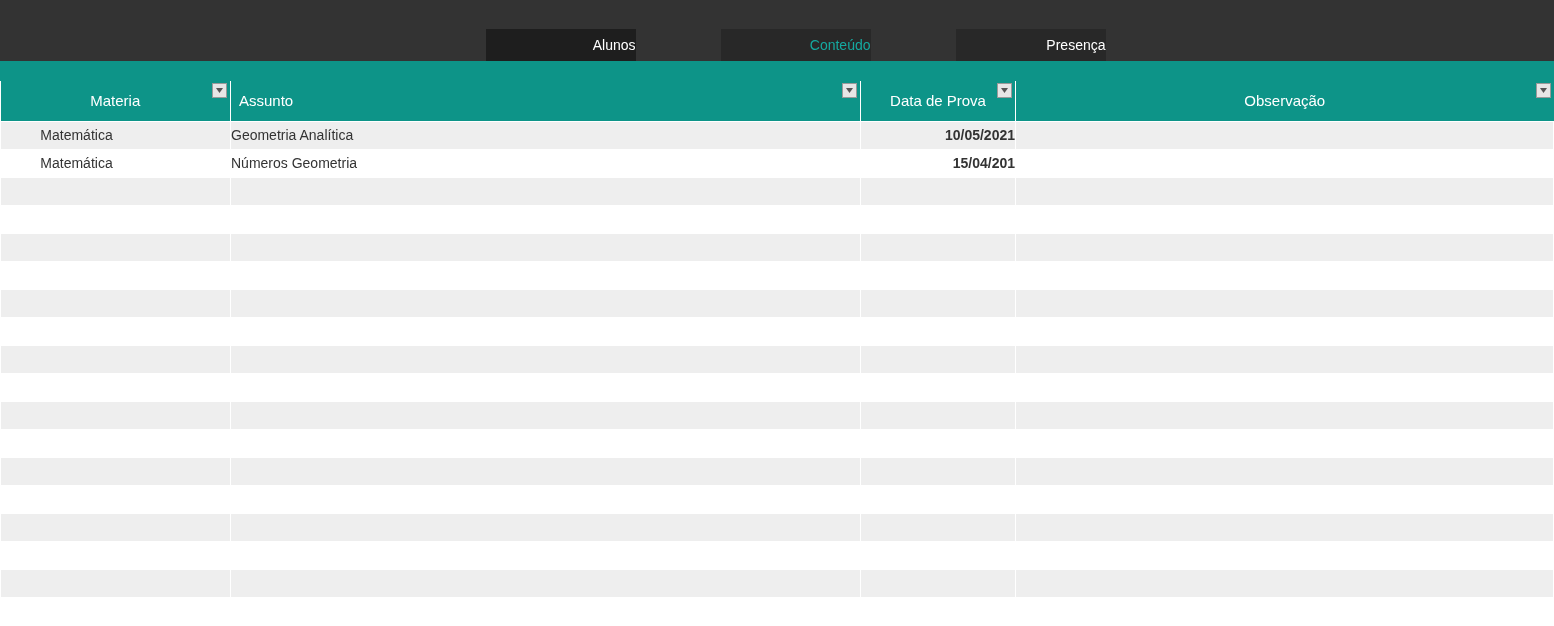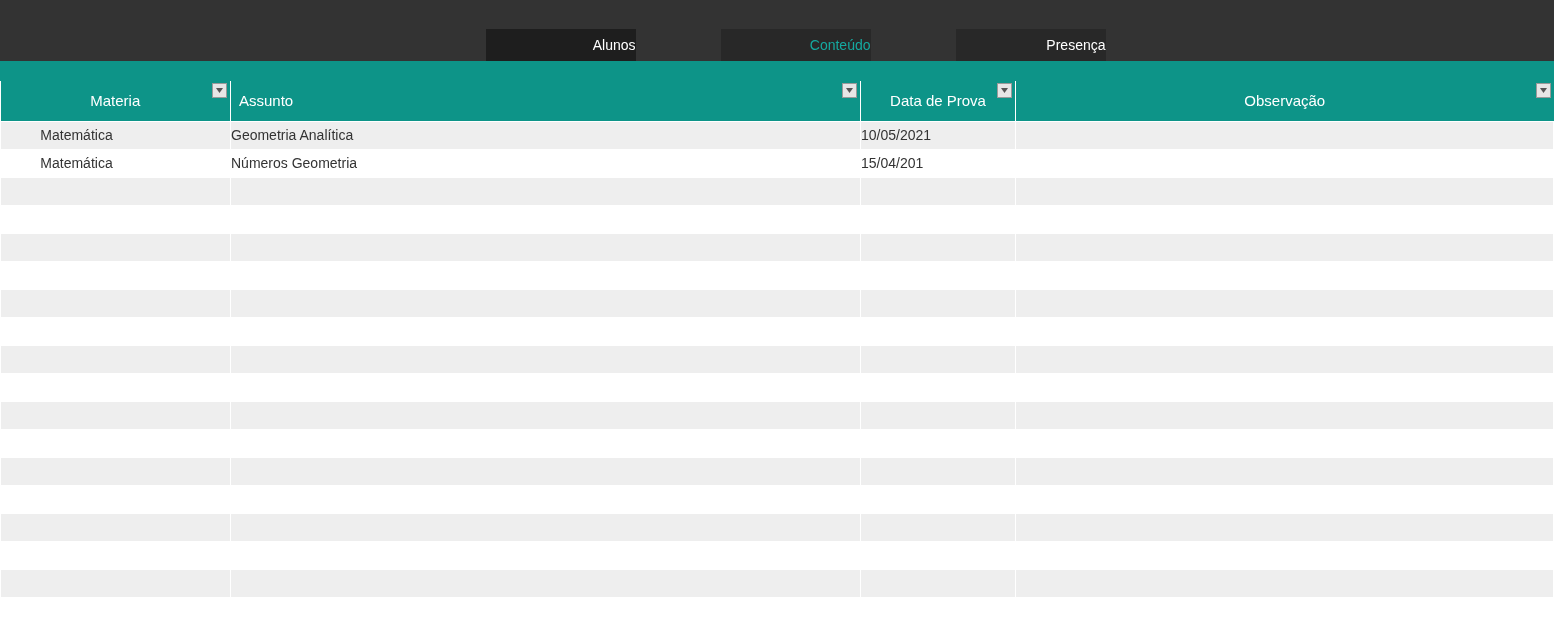--- a/index.html
+++ b/index.html
@@ -84,21 +84,21 @@
     .filter-btn svg { display: block; }
     tbody td {
       height: 28px;
       border: 1px solid #ffffff;
       vertical-align: middle;
       color: #333333;
       font-size: 14px;
     }
     tbody tr:nth-child(odd)  td { background: #eeeeee; }
     tbody tr:nth-child(even) td { background: #ffffff; }
-    td.center { text-align: left; }
+    td.center { text-align: right; font-weight: bold; }
     td.pad-left { }
     td.materia-cell { text-align: center; padding-left: 0; padding-right: 78px; }
   </style>
 </head>
 <body>
 
 <div class="header-bar">
   <div class="tab">
     <span>Alunos</span>
   </div>

